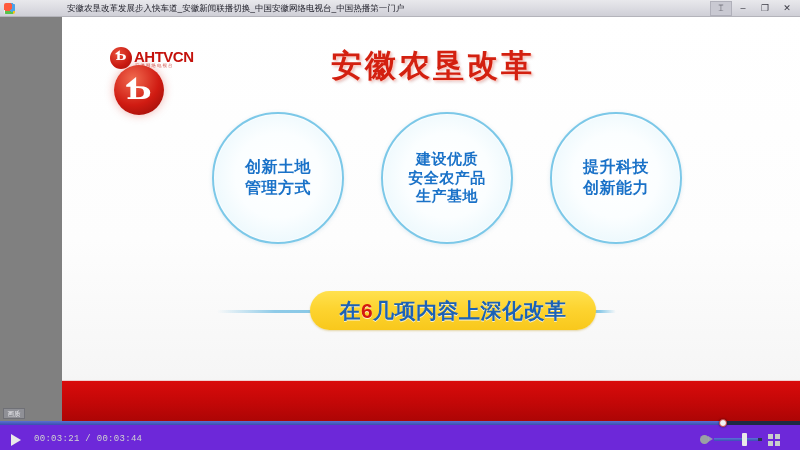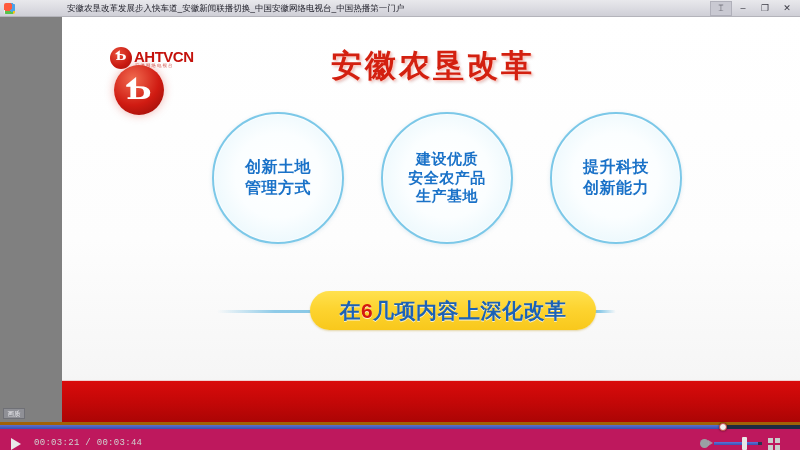--- a/index.html
+++ b/index.html
@@ -162,22 +162,22 @@
     position:absolute; left:3px; bottom:3px;
     min-width:22px; height:11px; padding:0 3px;
     background:#8f9096; border:1px solid #6f7076;
     color:#e8e8ec; font-size:6.5px; line-height:10px;
     display:flex; align-items:center; justify-content:center; white-space:nowrap;
   }
 
   
   #controls {
     position:absolute; left:0; top:422px; width:800px; height:28px;
-    background:#be185d;
-    border-top:7px solid #a16207;
+    background:#6d28d9;
+    border-top:3px solid #a16207;
   }
   #progress-track {
     position:absolute; left:0; top:-4px; width:800px; height:4px;
     background:#1f2a42;
   }
   #progress-fill {
     position:absolute; left:0; top:0; height:4px; width:723px;
     background:linear-gradient(to bottom,#5b6fd0 0%,#3a4fae 100%);
   }
   #progress-knob {

